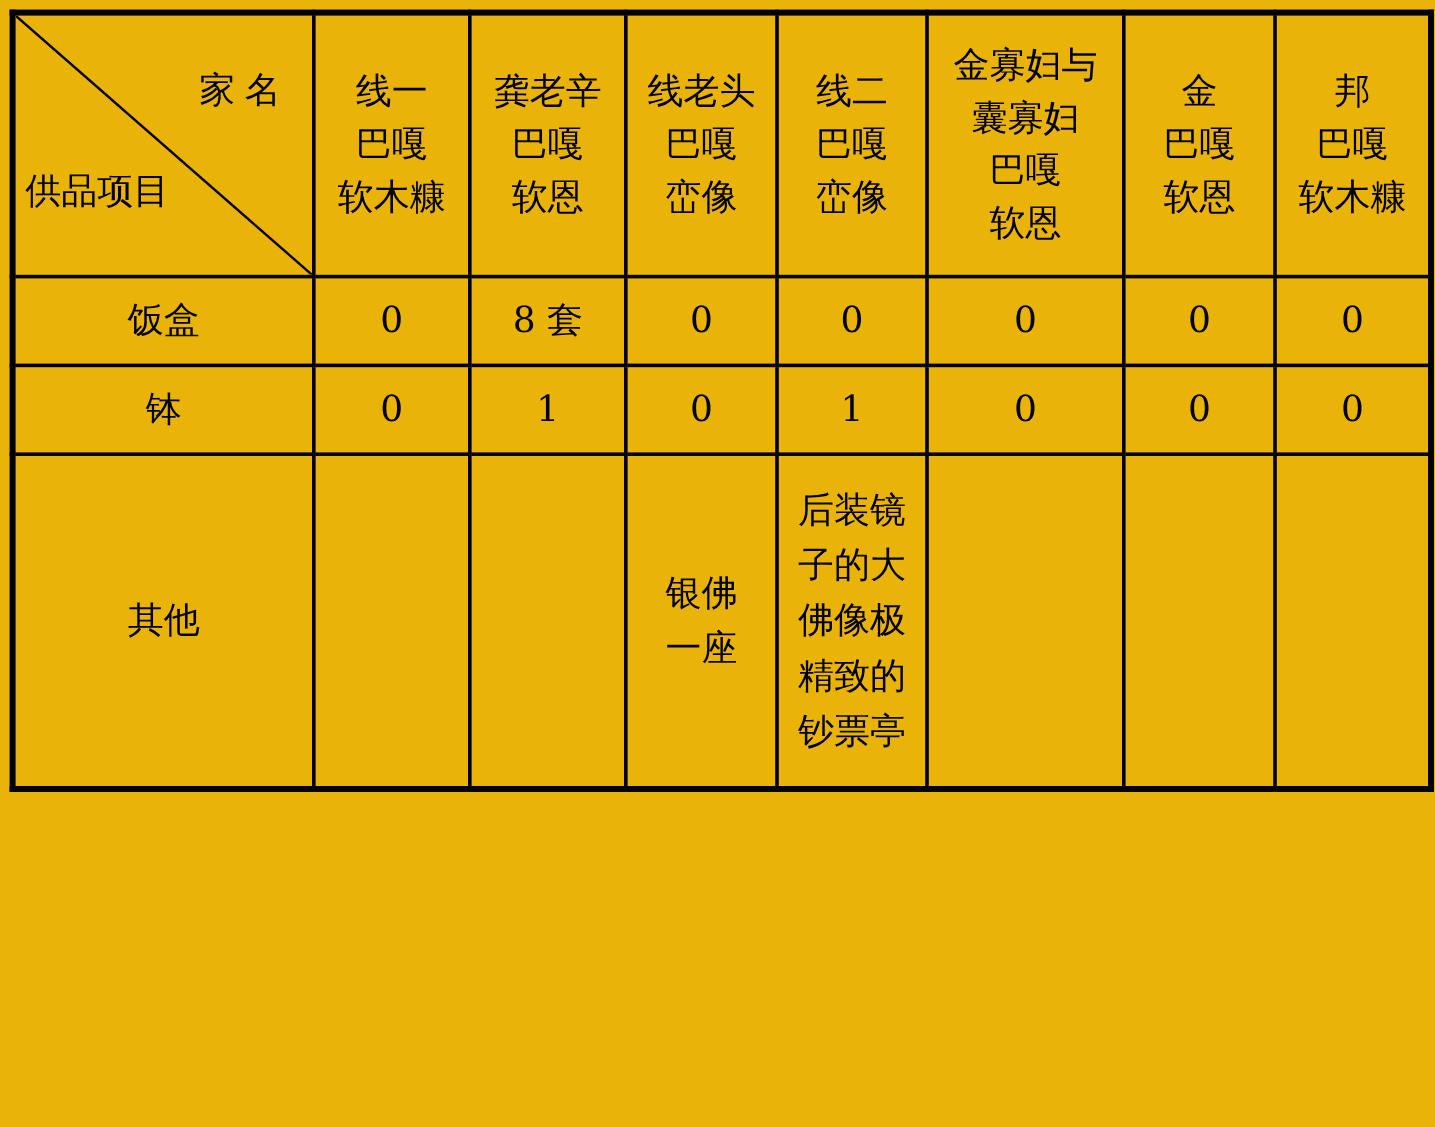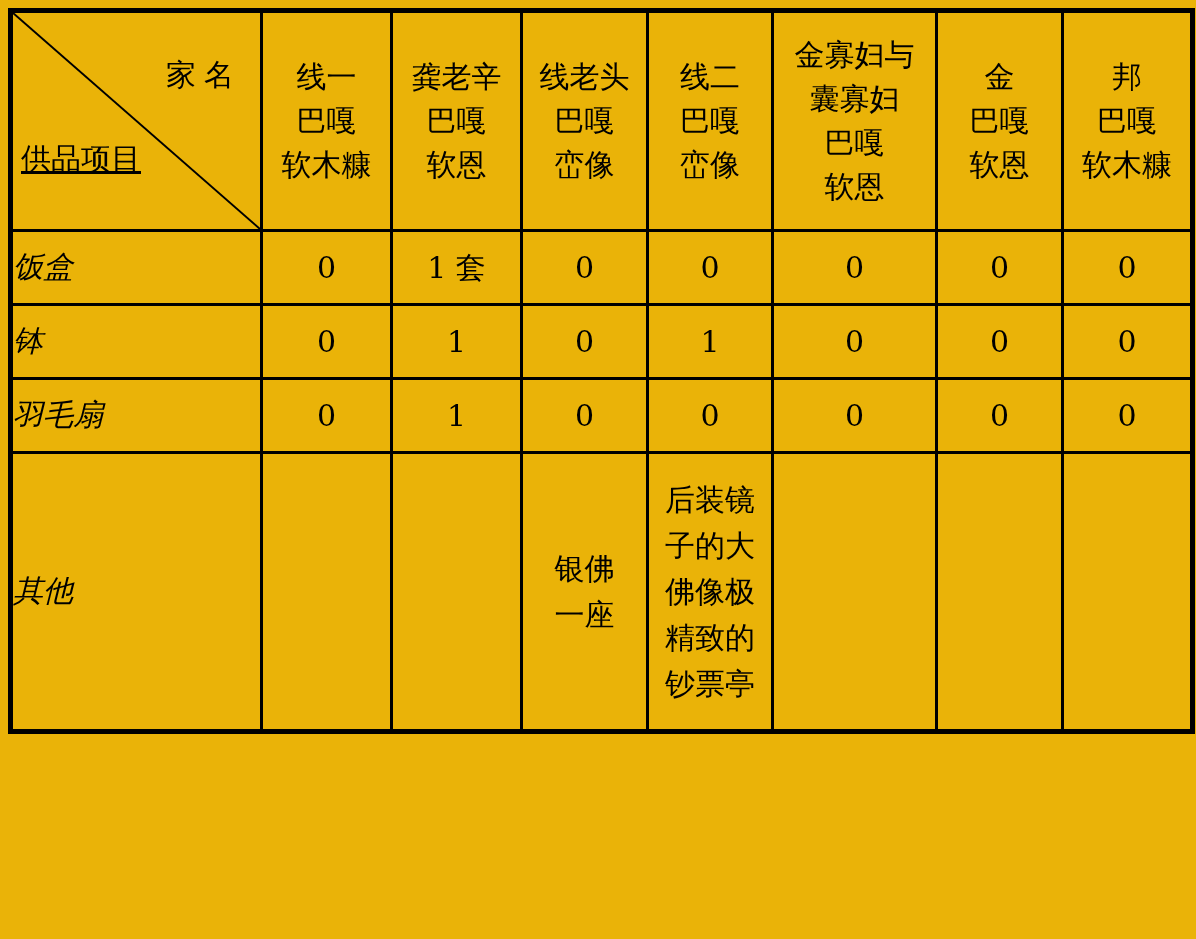--- a/index.html
+++ b/index.html
@@ -36,23 +36,22 @@
   tr.header-row th { height: 216px; }
   tr.data-row th, tr.data-row td { height: 71px; }
   tr.last-row th, tr.last-row td { height: 275px; }
 
   .col-header {
     text-align: center;
     white-space: pre-line;
     line-height: 44px;
   }
   .row-label {
-    text-align: left;
+    text-align: center;
     padding-left: 20px;
-    font-style: italic;
   }
   .value-cell {
     text-align: center;
     white-space: pre-line;
     line-height: 46px;
   }
 
   
   .corner-cell {
     position: relative;
@@ -67,21 +66,20 @@
   .corner-top {
     position: absolute;
     top: 42px;
     right: 18px;
     letter-spacing: 8px;
   }
   .corner-bottom {
     position: absolute;
     top: 126px;
     left: 8px;
-    text-decoration: underline;
   }
 </style>
 </head>
 <body>
 
 <div class="canvas">
   <table class="offerings">
     <colgroup>
       <col style="width:251px">
       <col style="width:130px">
@@ -121,51 +119,41 @@
 巴嘎
 软恩</th>
       <th class="col-header">邦
 巴嘎
 软木糠</th>
     </tr>
 
     <tr class="data-row">
       <th class="row-label">饭盒</th>
       <td class="value-cell">0</td>
-      <td class="value-cell">1 套</td>
+      <td class="value-cell">8 套</td>
       <td class="value-cell">0</td>
       <td class="value-cell">0</td>
       <td class="value-cell">0</td>
       <td class="value-cell">0</td>
       <td class="value-cell">0</td>
     </tr>
 
     <tr class="data-row">
       <th class="row-label">钵</th>
       <td class="value-cell">0</td>
       <td class="value-cell">1</td>
       <td class="value-cell">0</td>
       <td class="value-cell">1</td>
       <td class="value-cell">0</td>
       <td class="value-cell">0</td>
       <td class="value-cell">0</td>
     </tr>
 
 
 
-    <tr class="data-row">
-      <th class="row-label">羽毛扇</th>
-      <td class="value-cell">0</td>
-      <td class="value-cell">1</td>
-      <td class="value-cell">0</td>
-      <td class="value-cell">0</td>
-      <td class="value-cell">0</td>
-      <td class="value-cell">0</td>
-      <td class="value-cell">0</td>
-    </tr>
 
 
     <tr class="last-row">
       <th class="row-label">其他</th>
       <td class="value-cell"></td>
       <td class="value-cell"></td>
       <td class="value-cell">银佛
 一座</td>
       <td class="value-cell">后装镜
 子的大

